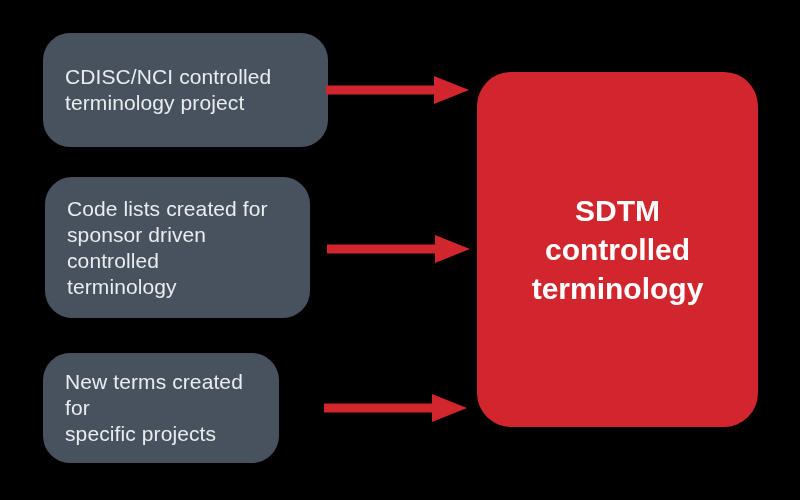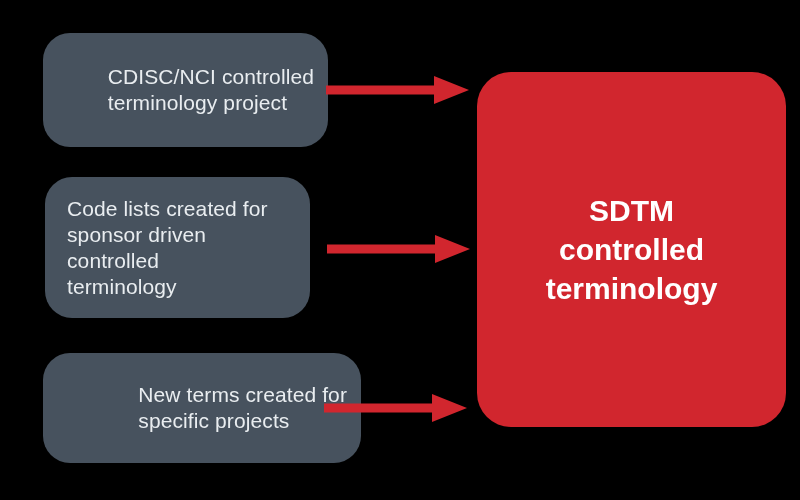--- a/index.html
+++ b/index.html
@@ -20,39 +20,38 @@
     font-family: "Liberation Sans", sans-serif;
   }
   .src-box {
     position: absolute;
     background: var(--src-box);
     border-radius: 27px;
     display: flex;
     align-items: center;
     padding-left: 22px;
     padding-right: 14px;
-    justify-content: flex-end;
   }
   .src-label {
     color: var(--src-text);
     font-size: 21px;
     line-height: 26px;
     font-weight: 400;
     white-space: pre-line;
     letter-spacing: 0.1px;
   }
   #src-box-1 { left: 43px;  top: 33px;  width: 285px; height: 114px; }
   #src-box-2 { left: 45px;  top: 177px; width: 265px; height: 141px; }
-  #src-box-3 { left: 43px;  top: 353px; width: 318px; height: 110px; }
+  #src-box-3 { left: 43px;  top: 353px; width: 236px; height: 110px; }
 
   .target-box {
     position: absolute;
     left: 477px;
     top: 72px;
-    width: 309px;
+    width: 281px;
     height: 355px;
     background: var(--accent);
     border-radius: 34px;
     display: flex;
     align-items: center;
     justify-content: center;
     text-align: center;
   }
   .target-label {
     color: var(--target-text);

